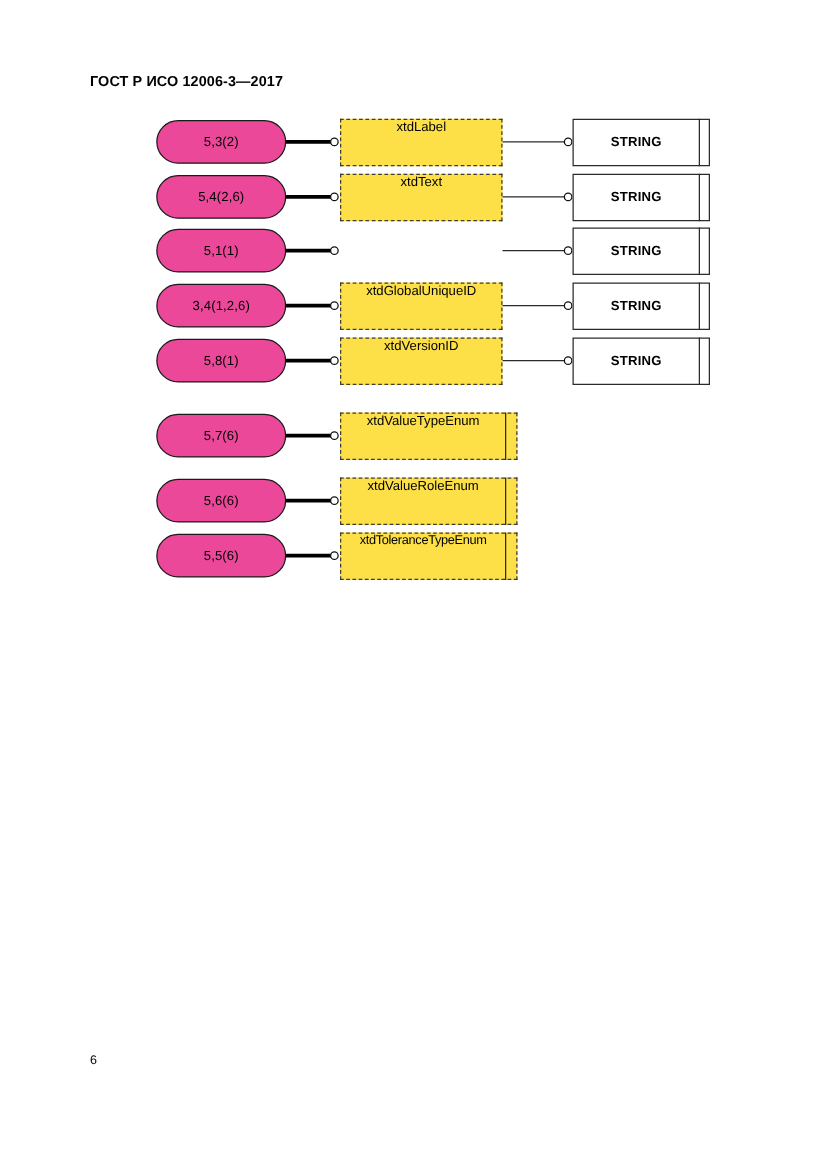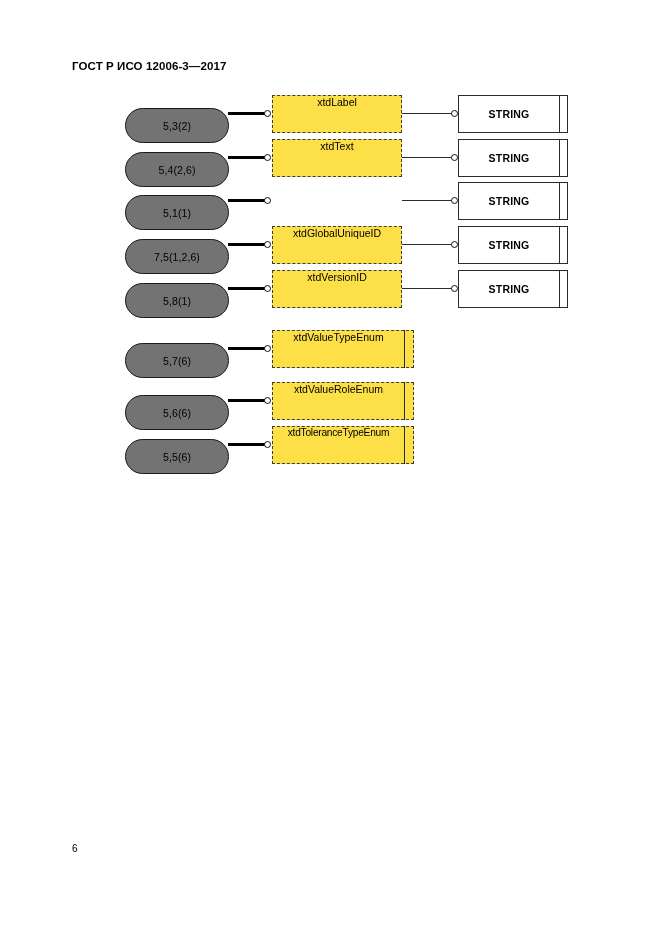--- a/index.html
+++ b/index.html
@@ -49,27 +49,27 @@
     position: absolute;
     left: 0;
     width: 661px;
     height: 40px;
   }
 
   
   .ref-node {
     position: absolute;
     left: 125px;
-    top: 14px;
+    top: 2px;
     width: 104px;
     height: 35px;
     box-sizing: border-box;
     border: 1.2px solid #1a1a1a;
     border-radius: 18px;
-    background: #737373;
+    background: #ec4899;
     display: flex;
     align-items: center;
     justify-content: center;
     font-size: 10.5px;
     letter-spacing: 0.1px;
     white-space: nowrap;
   }
 
   
   .thick-link {
@@ -249,21 +249,21 @@
       <div class="thin-link"></div>
       <div class="circle-end at-string"></div>
       <div class="string-box">
         <span class="string-label">STRING</span>
         <span class="inner-rule"></span>
       </div>
     </div>
 
     <div class="row" style="top:225px;">
       <div class="ref-node">
-        <span>7,5(1,2,6)</span>
+        <span>3,4(1,2,6)</span>
       </div>
       <div class="thick-link"></div>
       <div class="circle-end at-type"></div>
       <div class="type-box">
         <span>xtdGlobalUniqueID</span>
       </div>
       <div class="thin-link"></div>
       <div class="circle-end at-string"></div>
       <div class="string-box">
         <span class="string-label">STRING</span>

